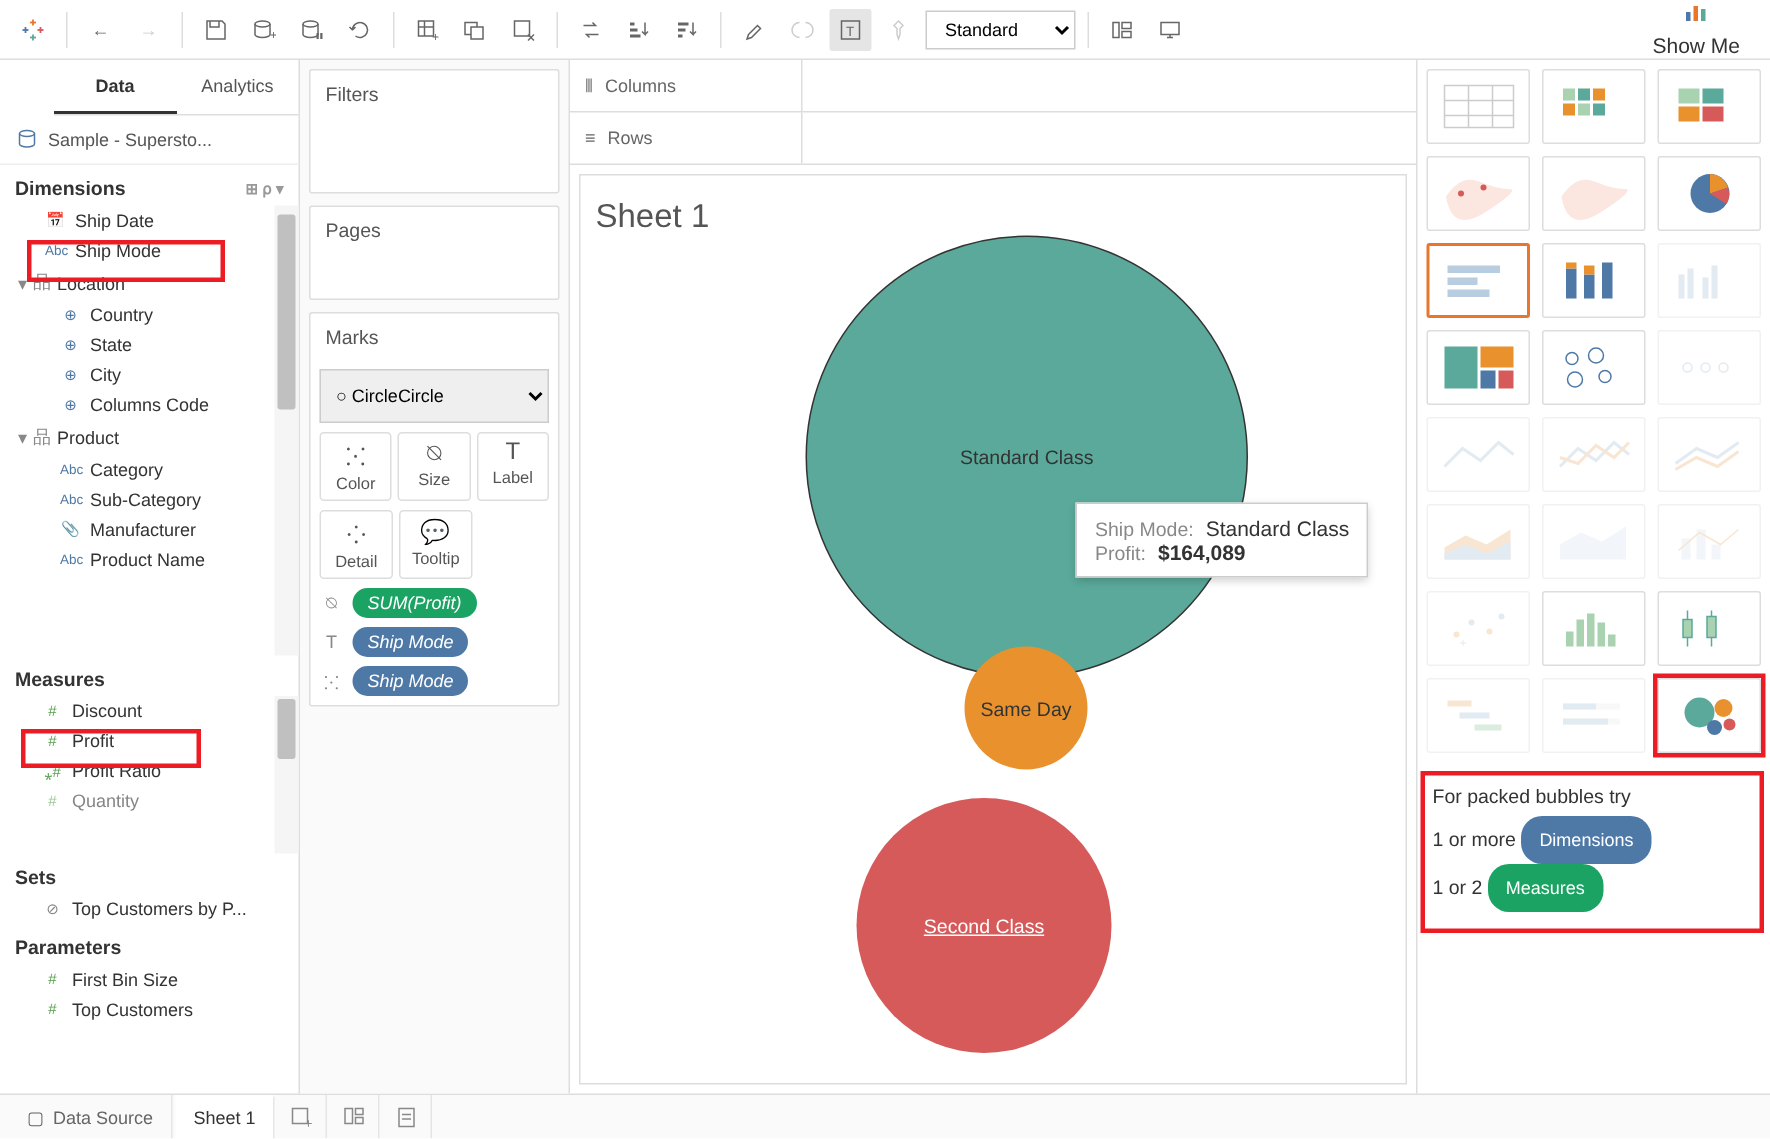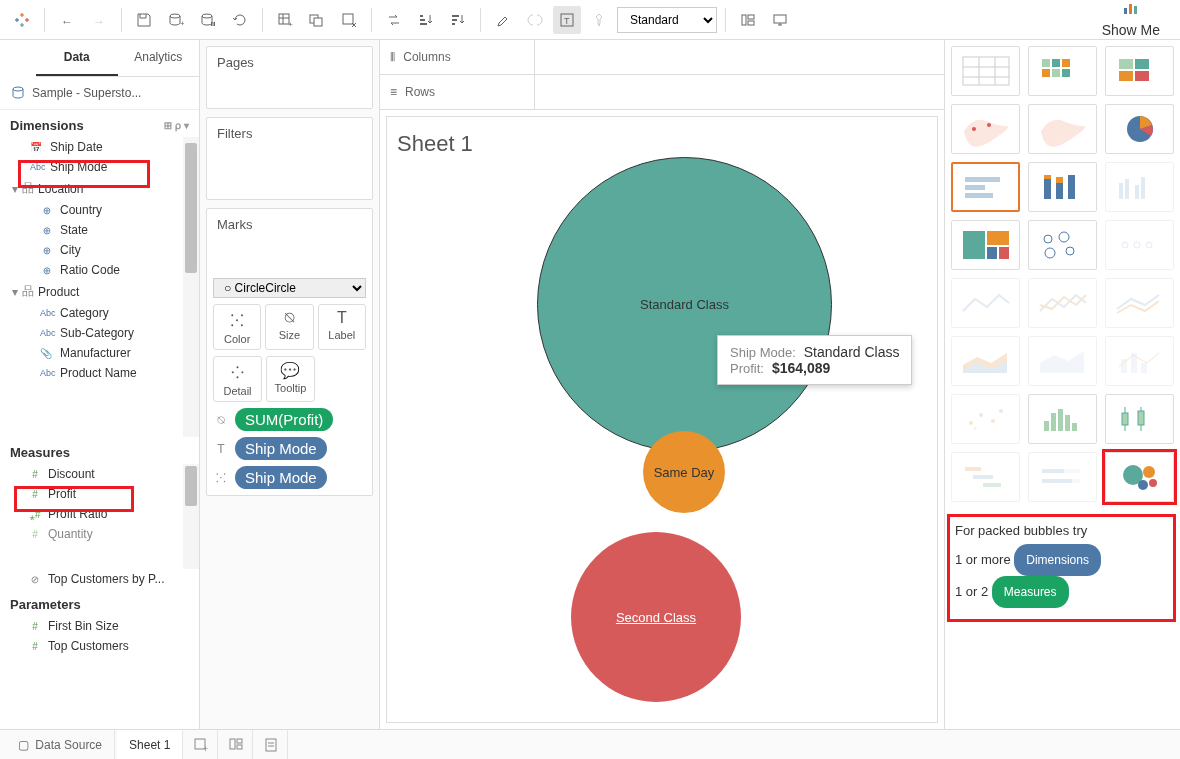--- a/index.html
+++ b/index.html
@@ -33,26 +33,26 @@
 .field-icon.globe { color: #4e79a7; }
 .redbox { border: 3px solid #ed1c24; position: absolute; pointer-events:none;}
 .scrollbar-v { width: 16px; background: #f5f5f5; position:absolute; right:0; top:0; bottom:0;}
 .scroll-thumb { background:#c0c0c0; width:12px; margin:1px auto; border-radius:2px;}
 
 
 .mid-panel { width: 180px; border-right: 1px solid #ddd; display: flex; flex-direction: column; gap: 8px; padding: 6px; background:#fafafa;}
 .shelf-card { background: #fff; border: 1px solid #ddd; border-radius: 2px; }
 .shelf-title { padding: 8px 10px; color: #555; font-size:13px;}
 .shelf-body { padding: 6px; }
-.marks-select { width: 100%; height: 20px; border: 1px solid #ccc; font-size: 12px; padding-left:6px;margin-top:32px;}
+.marks-select { width: 100%; height: 36px; border: 1px solid #ccc; font-size: 12px; padding-left:6px;}
 .marks-grid { display: flex; gap: 4px; margin-top: 6px; }
 .marks-cell { flex: 1; border: 1px solid #ddd; border-radius: 3px; text-align: center; padding: 4px 0; cursor: pointer; font-size:11px; color:#555;}
 .marks-cell .mi { font-size: 16px; display:block; margin-bottom:2px;}
 .pill-row { display: flex; align-items: center; gap: 6px; margin-top: 6px;}
-.pill { border-radius: 12px; padding: 3px 10px; color: #fff; font-size: 15px; }
+.pill { border-radius: 12px; padding: 3px 10px; color: #fff; font-size: 12px; font-style: italic; }
 .pill.green { background: #1ba363; }
 .pill.blue { background: #4e79a7; }
 .pill-icon { width:16px; text-align:center; color:#888;}
 
 
 .canvas-area { flex: 1; display: flex; flex-direction: column; }
 .shelf-row { display: flex; border-bottom: 1px solid #ddd; }
 .shelf-label { width: 155px; display: flex; align-items: center; gap: 8px; padding: 8px 10px; border-right: 1px solid #ddd; color: #666; }
 .shelf-drop { flex: 1; padding: 8px; min-height: 34px; }
 .viz { flex: 1; border: 1px solid #ddd; margin: 6px; position: relative; background:#fff;}
@@ -259,21 +259,21 @@
       <div class="field-item indent2">
           <span class="field-icon globe">⊕</span>
           <span>State</span>
         </div>
       <div class="field-item indent2">
           <span class="field-icon globe">⊕</span>
           <span>City</span>
         </div>
       <div class="field-item indent2">
           <span class="field-icon globe">⊕</span>
-          <span>Ratio Code</span>
+          <span>Columns Code</span>
         </div>
       <div class="field-group">
           <span style="color:#888;">▾</span>
           <span style="color:#888;">品</span>
           <span>Product</span>
         </div>
       <div class="field-item indent2">
           <span class="field-icon abc">Abc</span>
           <span>Category</span>
         </div>
@@ -314,46 +314,49 @@
       <div class="field-item" style="opacity:.6;">
           <span class="field-icon hash">#</span>
           <span>Quantity</span>
         </div>
       <div class="redbox" style="left:14px; top:22px; width:120px; height:26px;"></div>
       <div class="scrollbar-v">
           <div class="scroll-thumb" style="height:40px; margin-top:2px;"></div>
         </div>
     </div>
 
+    <div class="section-header">
+        <span>Sets</span>
+      </div>
     <div class="field-item">
         <span class="field-icon" style="color:#888;">⊘</span>
         <span>Top Customers by P...</span>
       </div>
 
     <div class="section-header">
         <span>Parameters</span>
       </div>
     <div class="field-item">
         <span class="field-icon hash">#</span>
         <span>First Bin Size</span>
       </div>
     <div class="field-item">
         <span class="field-icon hash">#</span>
         <span>Top Customers</span>
       </div>
   </div>
 
   <div class="mid-panel">
     <div class="shelf-card">
+        <div class="shelf-title">Filters</div>
+        <div class="shelf-body" style="height:50px;"></div>
+      </div>
+    <div class="shelf-card">
         <div class="shelf-title">Pages</div>
         <div class="shelf-body" style="height:30px;"></div>
-      </div>
-    <div class="shelf-card">
-        <div class="shelf-title">Filters</div>
-        <div class="shelf-body" style="height:50px;"></div>
       </div>
     <div class="shelf-card">
       <div class="shelf-title">Marks</div>
       <div class="shelf-body">
         <select class="marks-select"><option>○ <span>Circle</span>Circle</option></select>
         <div class="marks-grid">
           <div class="marks-cell"><span class="mi">⁙</span><span>Color</span></div>
           <div class="marks-cell"><span class="mi">⍉</span><span>Size</span></div>
           <div class="marks-cell"><span class="mi">T</span><span>Label</span></div>
         </div>

